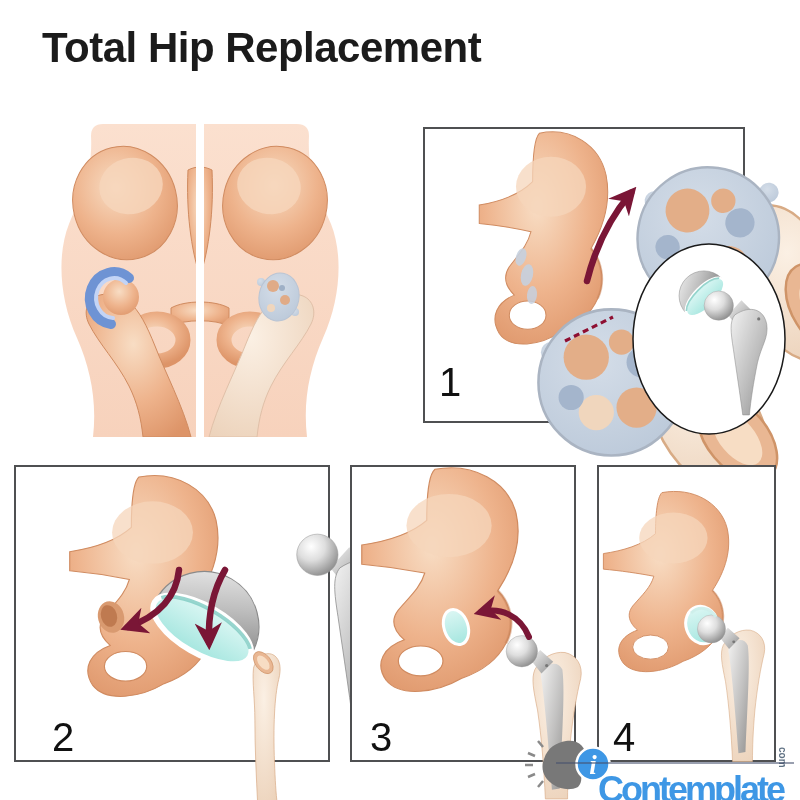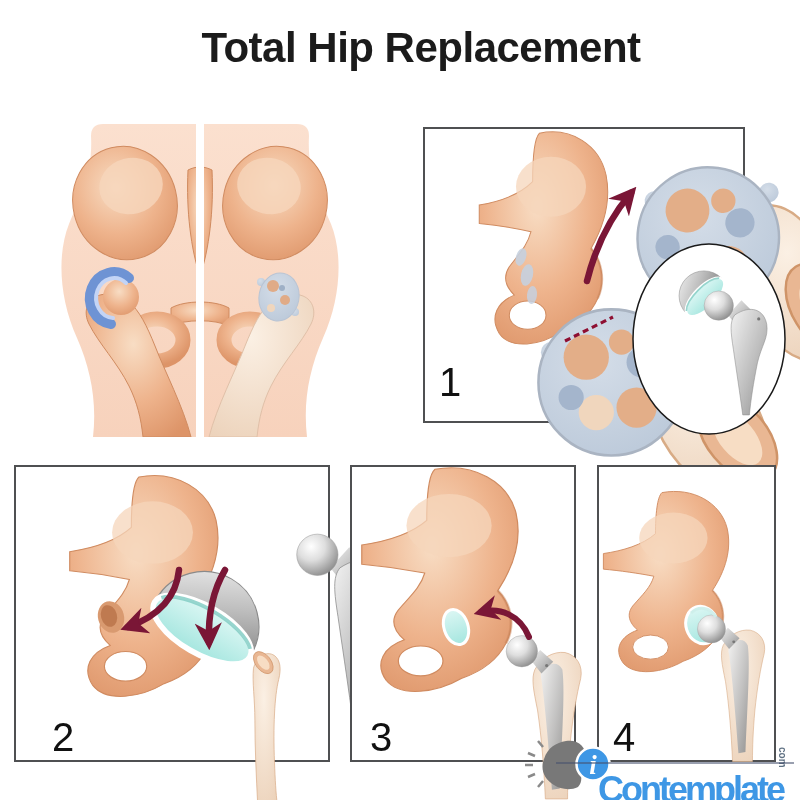--- a/index.html
+++ b/index.html
@@ -1,18 +1,18 @@
 <!DOCTYPE html>
 <html><head>
 <meta charset="utf-8">
 <style>
   html,body{margin:0;padding:0;background:#fff;}
   .stage{position:relative;width:800px;height:800px;background:#fff;
          font-family:"Liberation Sans",sans-serif;}
-  .title{position:absolute;top:24px;left:0;right:0;text-align:center;
+  .title{position:absolute;top:24px;left:0;right:0;
          font-size:42px;font-weight:600;letter-spacing:-0.5px;color:#1b1b1b;padding-left:42px;}
   .panel{position:absolute;border:2px solid #4f5052;background:#fff;}
   .panel svg{position:absolute;left:0;top:0;overflow:visible;}
   .num{position:absolute;font-size:40px;font-weight:500;color:#111;line-height:1;}
   .overview{position:absolute;left:33px;top:100px;}
   .inset{position:absolute;left:630px;top:241px;z-index:3;}
   .wm{position:absolute;left:520px;top:731px;width:286px;height:66px;z-index:5;}
   .wm-text{position:absolute;left:78px;top:14px;font-size:36px;font-weight:bold;
            letter-spacing:-3px;color:#3E97E5;line-height:1;margin-top:27px;}
   .wm-com{position:absolute;left:268px;top:16px;font-size:10px;font-weight:bold;

